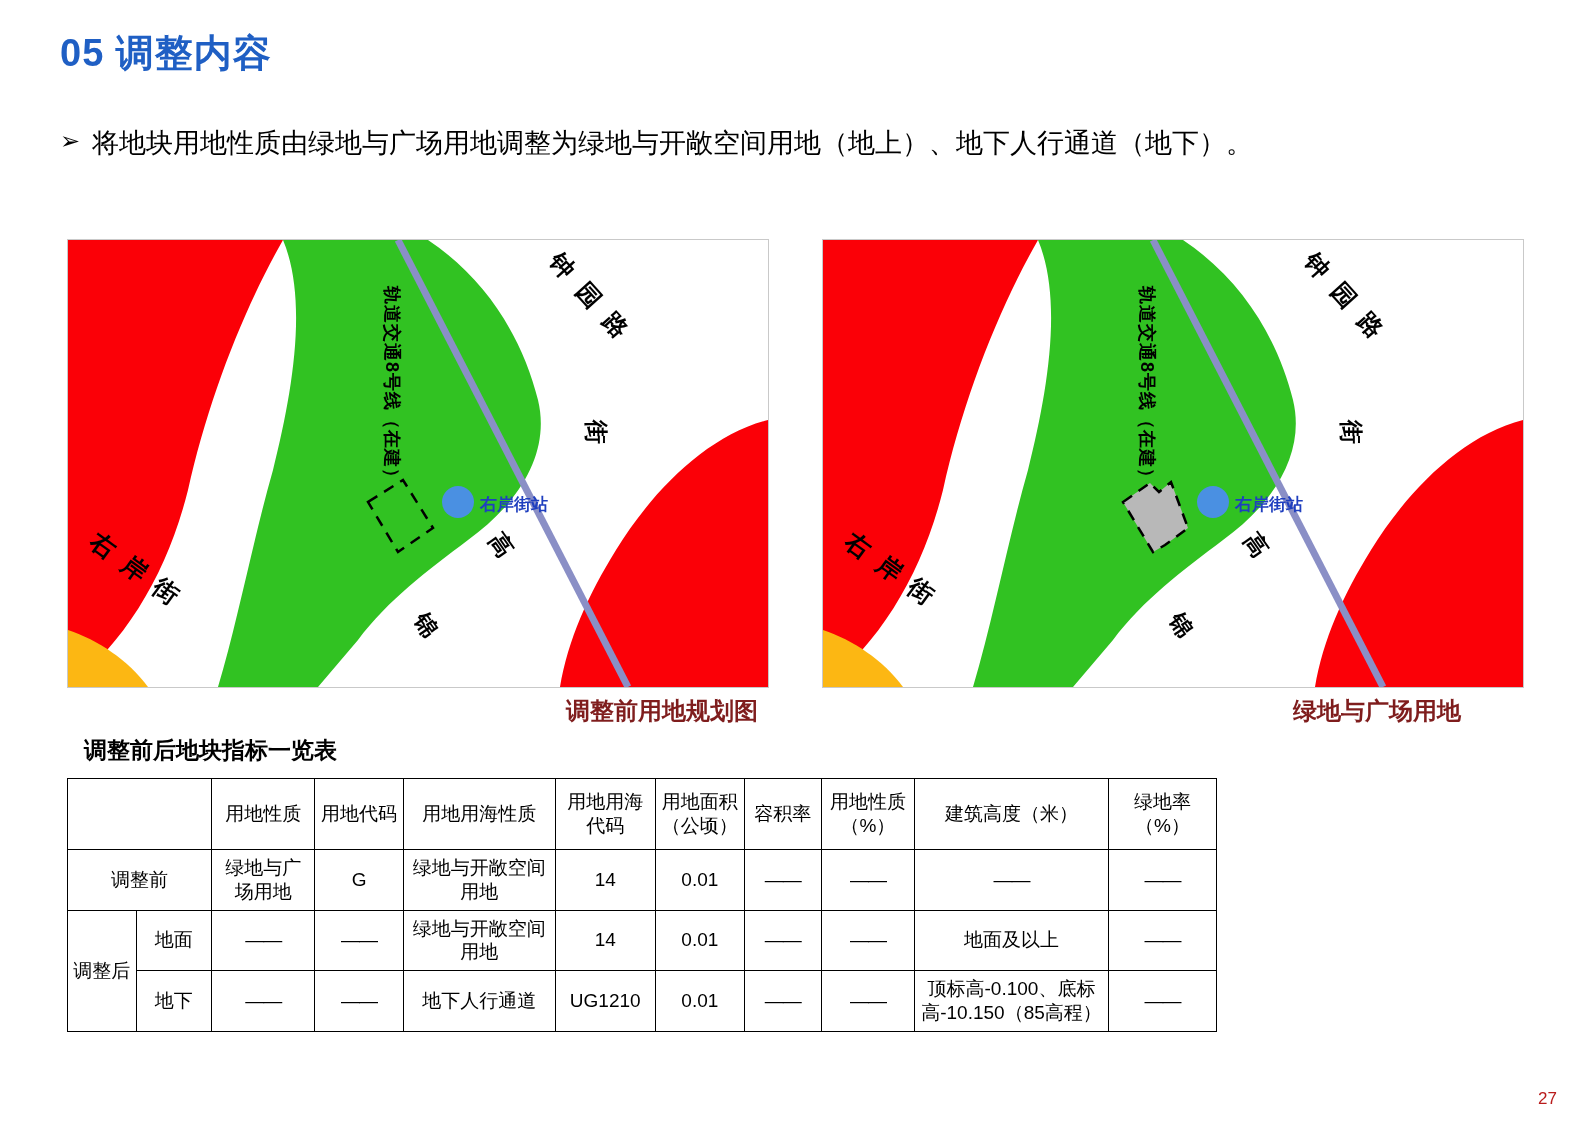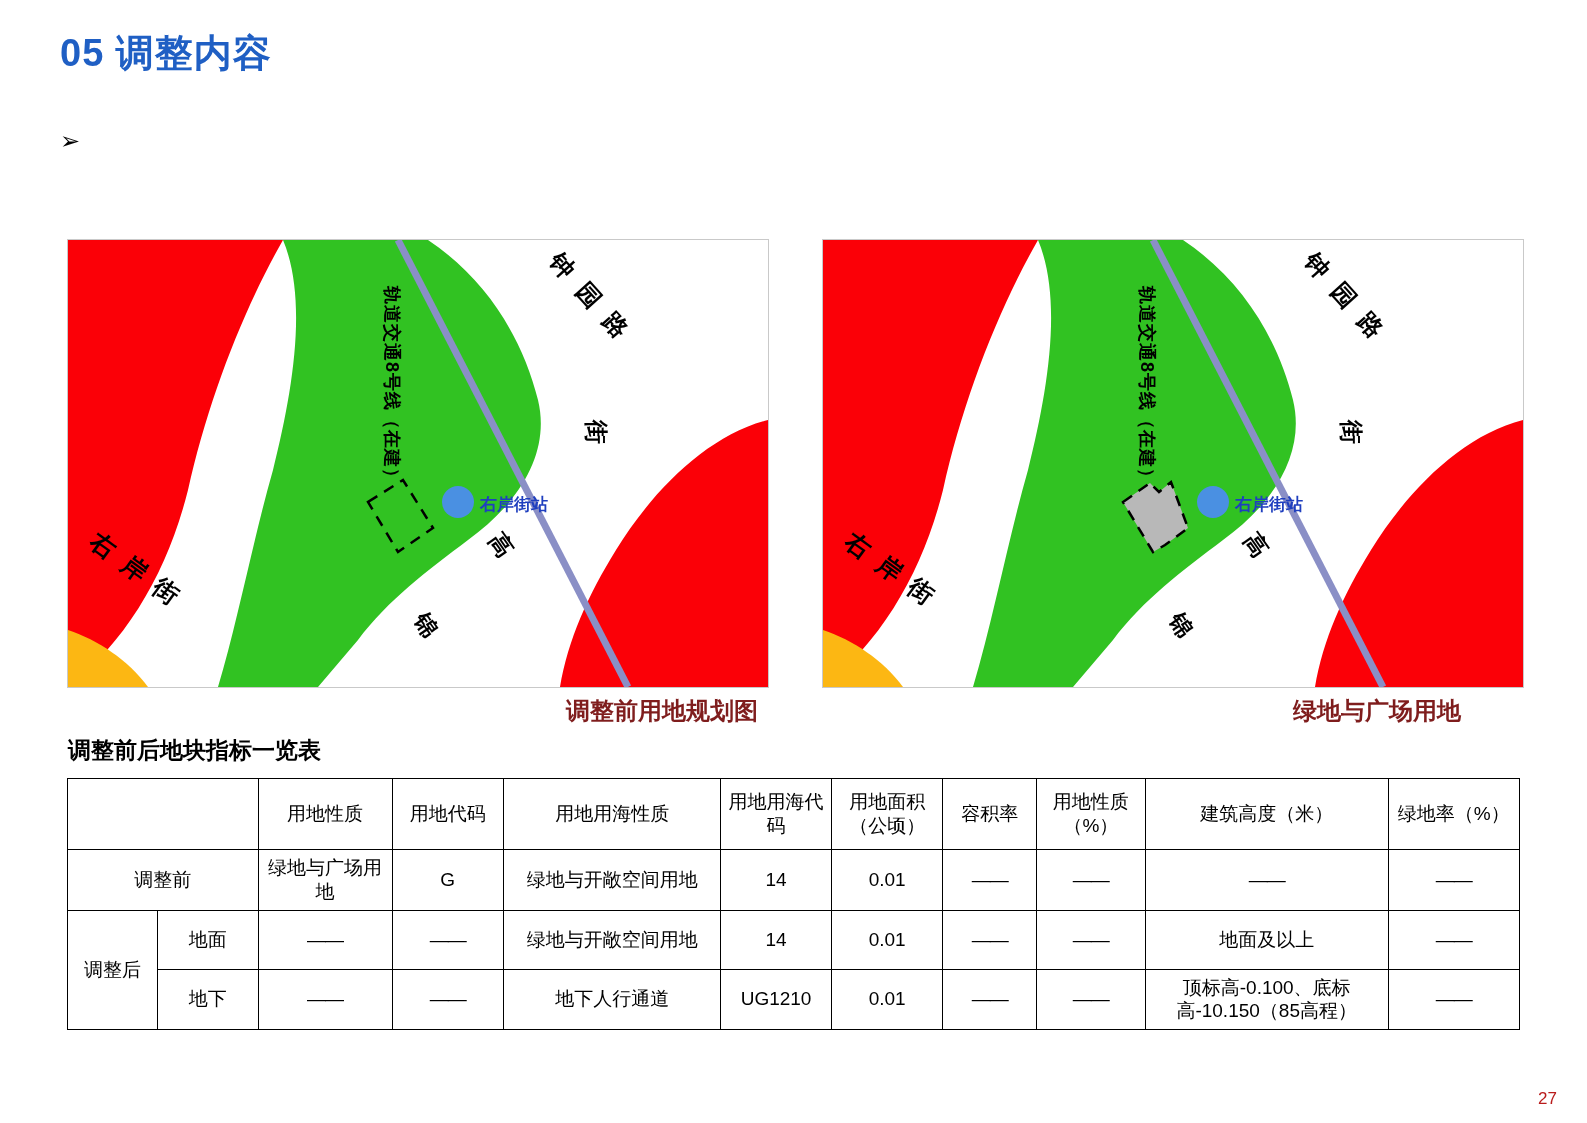--- a/index.html
+++ b/index.html
@@ -65,30 +65,30 @@
     font-weight: bold;
     color: #7f1d1d;
     top: 695px;
   }
   #caption-before { left: 566px; }
   #caption-after  { left: 1293px; }
 
   
   .table-title {
     position: absolute;
-    left: 68px;
+    left: 84px;
     top: 735px;
     font-size: 23px;
     font-weight: bold;
   }
   table.indicator {
     position: absolute;
     left: 67px;
     top: 778px;
-    width: 1453px;
+    width: 1150px;
     border-collapse: collapse;
     font-size: 19px;
   }
   table.indicator td, table.indicator th {
     border: 1px solid #000;
     text-align: center;
     vertical-align: middle;
     padding: 6px 4px;
     font-weight: normal;
     line-height: 1.25;
@@ -112,20 +112,21 @@
 
   
 </style>
 </head>
 <body>
 
 <div class="page-title">05 调整内容</div>
 
 <div class="bullet-row">
   <span class="bullet-marker">➢</span>
+  <span class="bullet-text">将地块用地性质由绿地与广场用地调整为绿地与开敞空间用地（地上）、地下人行通道（地下）。</span>
 </div>
 
 <div class="map-wrap" id="map-before">
   <svg class="map-svg" viewBox="0 0 700 447" preserveAspectRatio="none">
     <rect x="0" y="0" width="700" height="447" fill="#ffffff"></rect>
 
     <path d="M0,0 L215,0 C175,70 140,160 120,250 C100,330 60,400 0,447 Z" fill="#fb0007"></path>
 
     <path d="M215,0 L360,0 C420,40 455,100 470,160 C482,210 455,260 400,300 C360,330 320,360 290,400 L250,447 L150,447 C170,380 185,300 205,230 C225,150 240,60 215,0 Z" fill="#31c222"></path>
 

